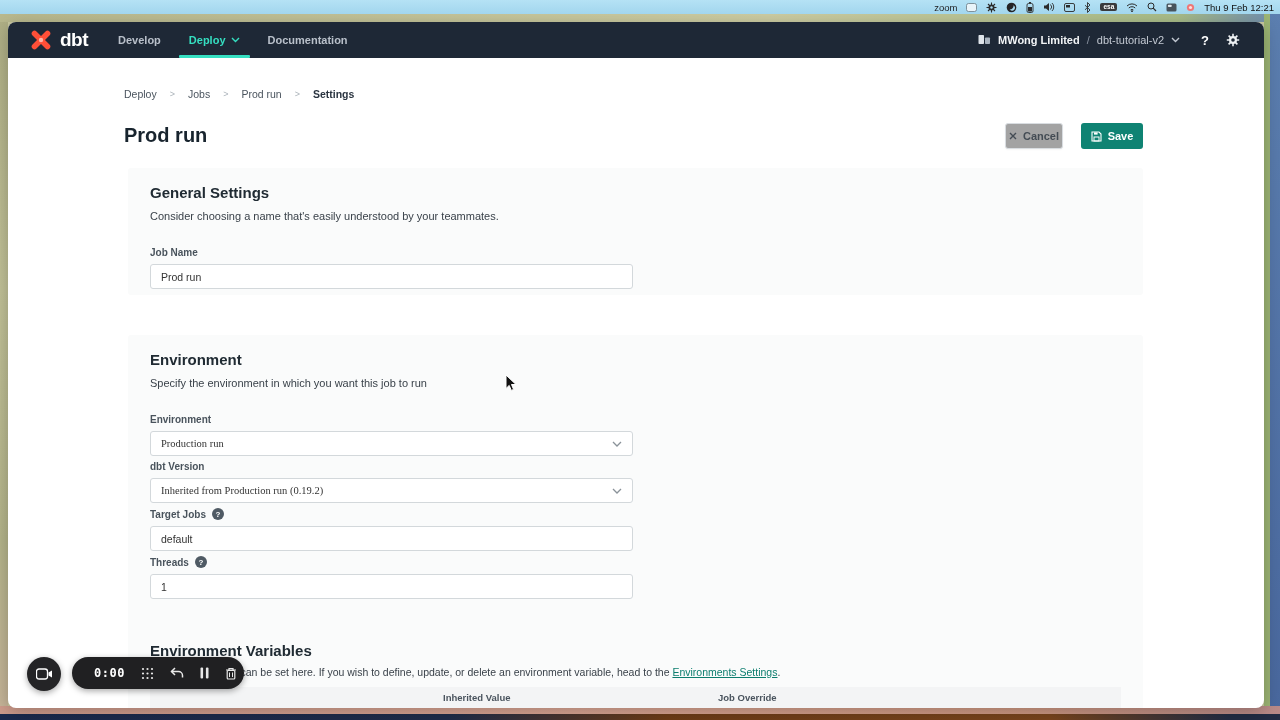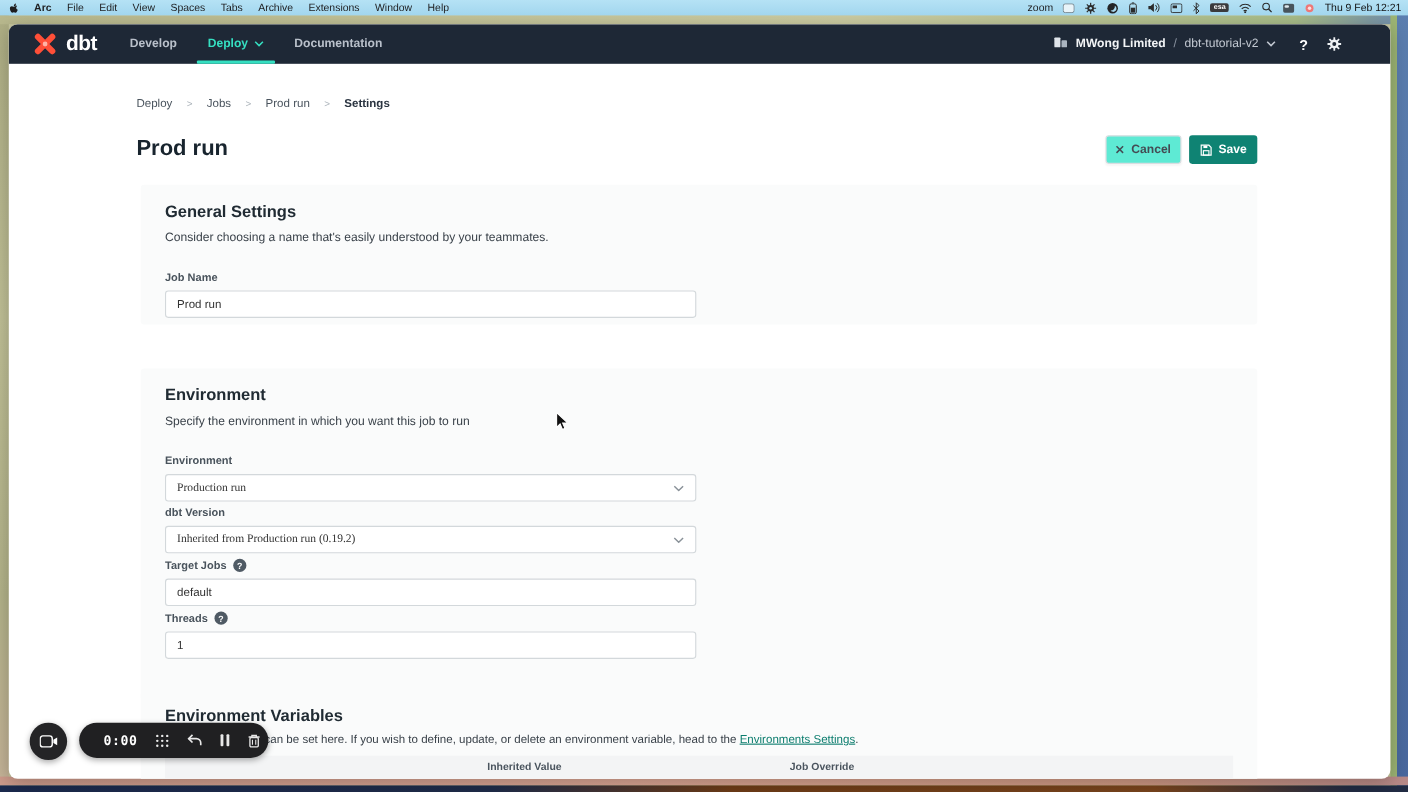--- a/index.html
+++ b/index.html
@@ -41,21 +41,21 @@
   
   .window {
     position:absolute; left:8px; top:22px; width:1256px; height:686px;
     background:#ffffff; border-radius:8px; overflow:hidden;
     box-shadow:0 4px 18px rgba(0,0,0,.25);
   }
   
   .navbar {
     position:absolute; left:0; top:0; width:100%; height:36px;
     background:#1e2836; display:flex; align-items:center;
-    padding:0 44px 0 20px;
+    padding:0 24px 0 20px;
     text-align:right;
   }
   .logo { display:flex; align-items:center; gap:6px; margin-right:26px; }
   .logo-text { color:#fff; font-size:19px; font-weight:800; letter-spacing:-0.5px; }
   .navlink { height:36px; display:flex; align-items:center; gap:5px;
     font-size:11px; font-weight:600; color:#b9c0ca; padding:0 4px; margin-right:20px;
     position:relative; cursor:pointer; }
   .navlink.active { color:#35dfc1; }
   .tab-indicator { position:absolute; left:-6px; right:-6px; bottom:0; height:3px;
     background:#35dfc1; border-radius:1px; }
@@ -69,22 +69,22 @@
   
   .breadcrumb { position:absolute; left:116px; top:66px; display:flex; align-items:center;
     gap:13px; font-size:10.5px; color:#4a545e; }
   .crumb { cursor:pointer; }
   .crumb-sep { color:#aab2b9; font-size:9px; }
   .crumb.current { font-weight:700; color:#2a3440; }
 
   
   .page-title { position:absolute; left:116px; top:102px; font-size:20px; font-weight:700;
     color:#18242e; }
-  .btn-cancel { position:absolute; left:997px; top:101px; width:69px; height:26px;
-    background:#5eead4; border:1px solid #d9dde1; border-radius:3px;
+  .btn-cancel { position:absolute; left:997px; top:101px; width:58px; height:26px;
+    background:#a3a3a3; border:1px solid #d9dde1; border-radius:3px;
     display:flex; align-items:center; justify-content:center; gap:6px;
     font-size:11px; font-weight:600; color:#444c54; cursor:pointer;
     box-shadow:0 1px 2px rgba(0,0,0,.04); }
   .btn-save { position:absolute; left:1073px; top:101px; width:62px; height:26px;
     border:none; border-radius:3px; display:flex; align-items:center; justify-content:center;
     gap:6px; font-size:11px; font-weight:700; color:#fff; cursor:pointer; }
 
   
   .card { position:absolute; left:120px; width:1015px; background:#fafbfb;
     border-radius:3px; padding:16px 22px 14px 22px; }
@@ -134,37 +134,20 @@
 <body>
 
 <div class="wp-left"></div>
 <div class="wp-top"></div>
 <div class="wp-right-sage"></div>
 <div class="wp-right-blue"></div>
 <div class="wp-bottom-salmon"></div>
 <div class="wp-bottom-dark"></div>
 
 <div class="menubar">
-  <div class="mleft">
-    <span>
-      <svg width="9" height="11" viewBox="0 0 9 11">
-          <path d="M6.4 1.1c-.5.1-1.1.4-1.4.9-.3.4-.5 1-.4 1.5.6 0 1.1-.3 1.5-.8.3-.4.5-1 .3-1.6zM6.1 3.7c-.8 0-1.4.5-1.8.5-.4 0-1-.5-1.6-.5C1.8 3.7 1 4.4 1 5.8c0 1.7 1.2 3.8 2.1 3.8.4 0 .9-.4 1.5-.4.6 0 1 .4 1.5.4.9 0 2-2 2-2.8-1-.4-1.4-1-1.4-1.8 0-.7.4-1.1.8-1.4-.4-.6-1-.9-1.4-.9z" fill="#1d1d1f"></path>
-        </svg>
-    </span>
-    <span class="mitem bold">Arc</span>
-    <span class="mitem">File</span>
-    <span class="mitem">Edit</span>
-    <span class="mitem">View</span>
-    <span class="mitem">Spaces</span>
-    <span class="mitem">Tabs</span>
-    <span class="mitem">Archive</span>
-    <span class="mitem">Extensions</span>
-    <span class="mitem">Window</span>
-    <span class="mitem">Help</span>
-  </div>
   <div class="mright">
     <span class="mitem">zoom</span>
     <span>
         <svg width="11" height="9" viewBox="0 0 11 9">
           <rect x="0.5" y="0.5" width="10" height="8" rx="2" fill="#e9f4f9" stroke="#6b7b84" stroke-width="0.8"></rect>
         </svg>
       </span>
     <span>
         <svg width="11" height="11" viewBox="0 0 11 11">
           <g stroke="#2b2b2b" stroke-width="1.1">

